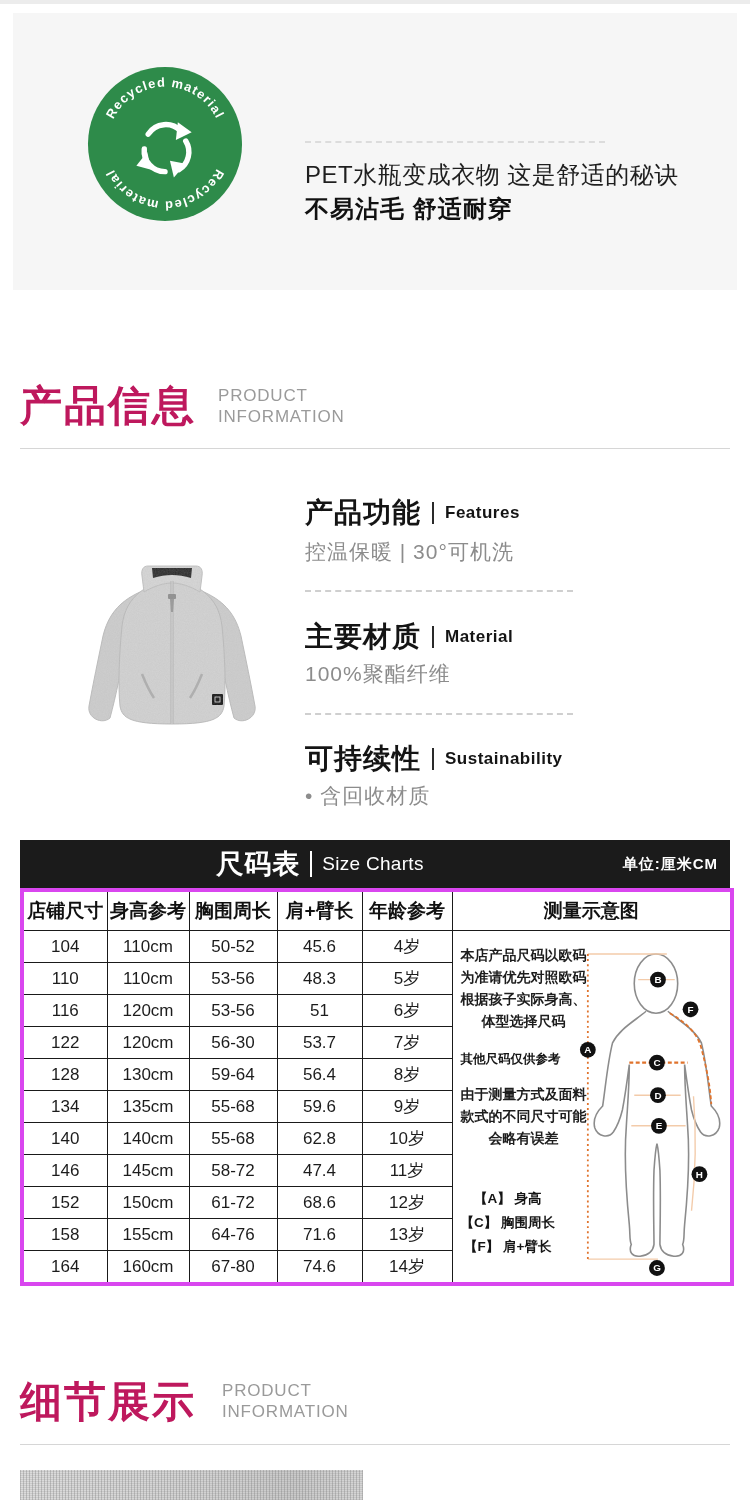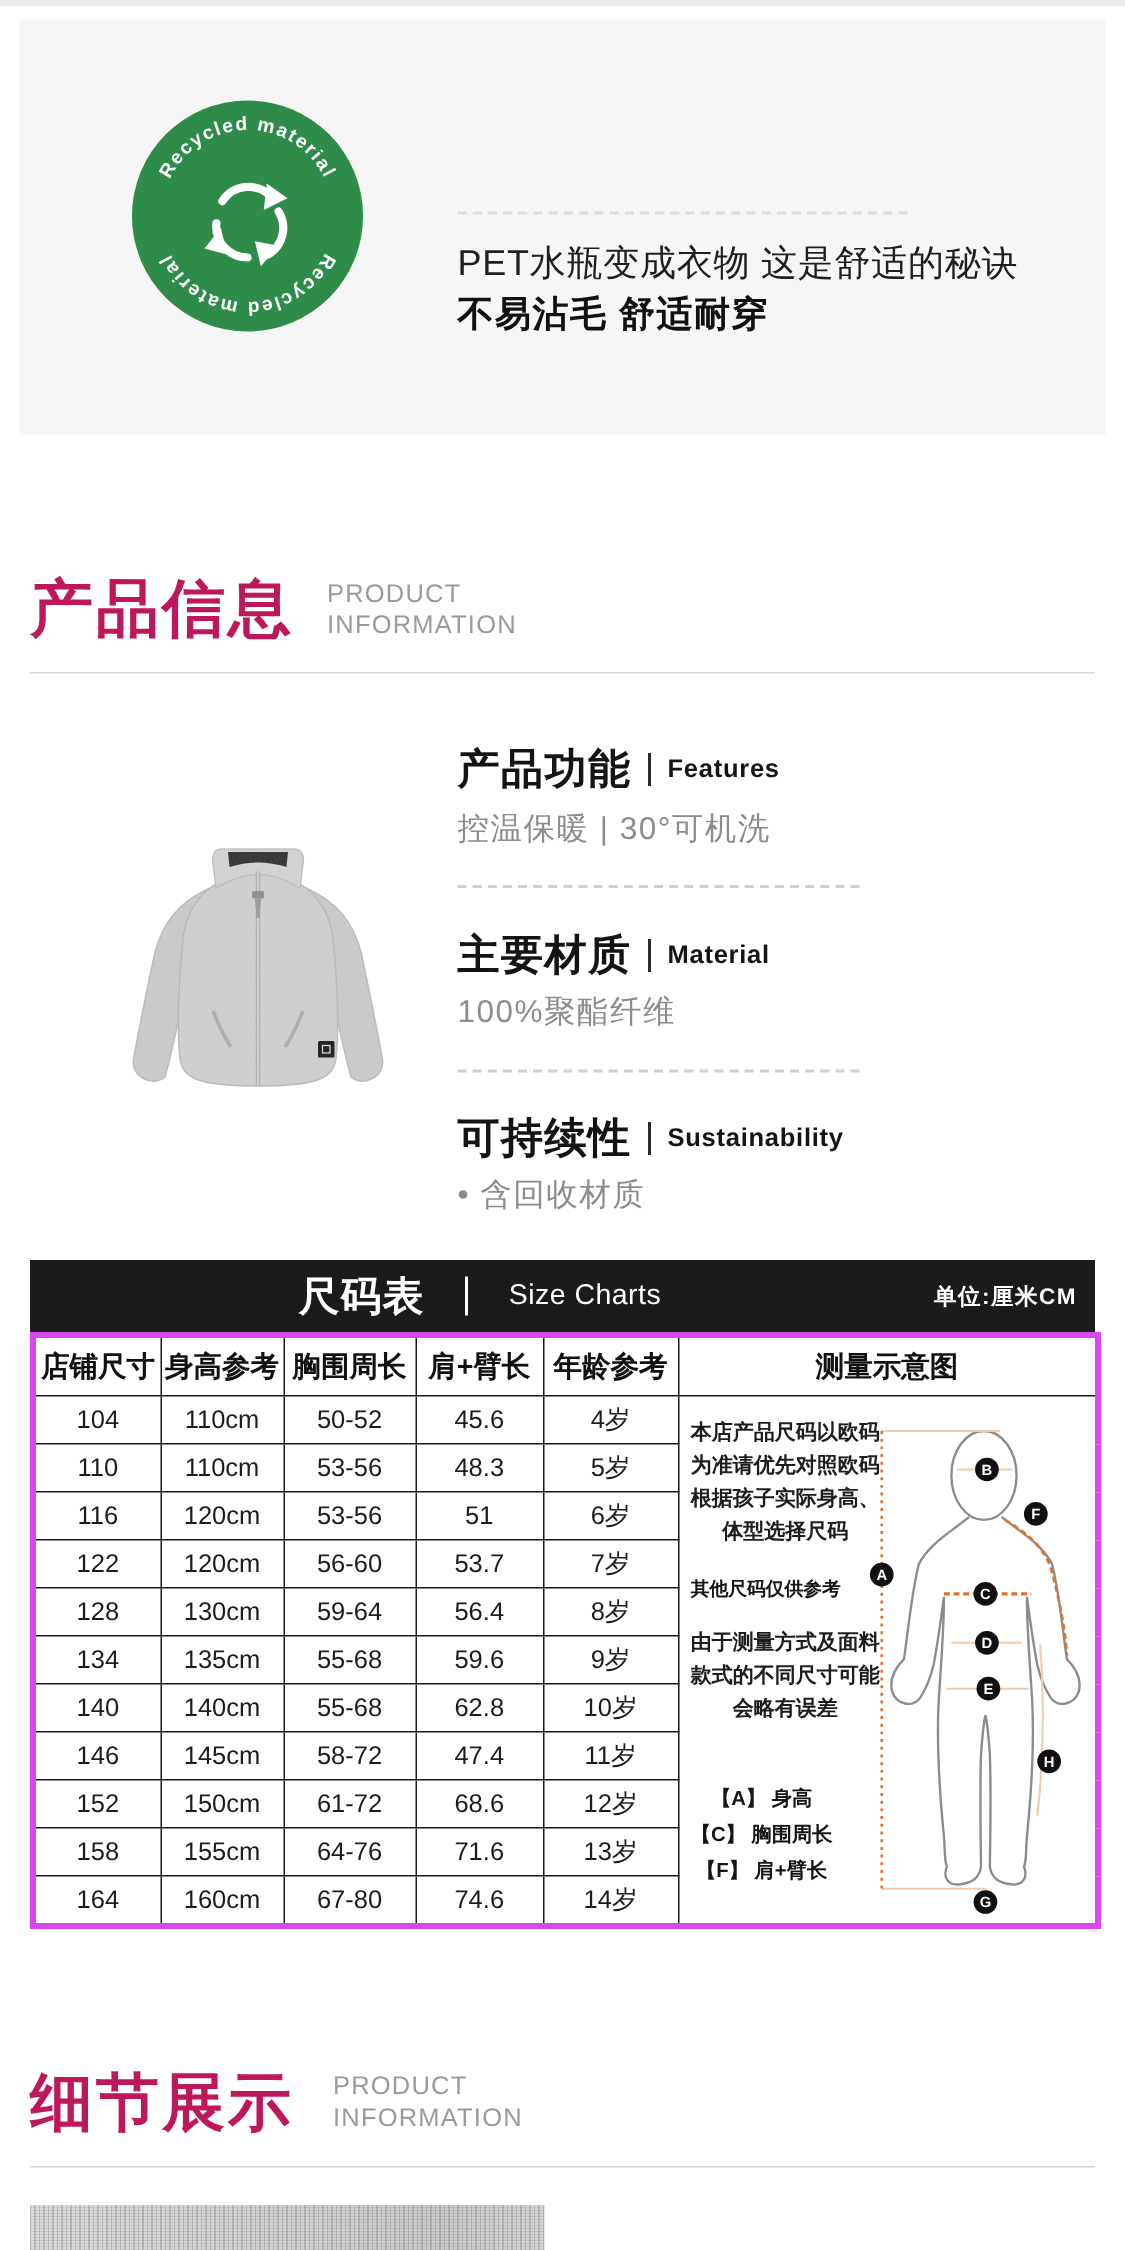--- a/index.html
+++ b/index.html
@@ -27,21 +27,21 @@
   .feat-title{position:absolute;display:flex;align-items:center;margin:0;}
   .feat-title .zh{font-size:28px;font-weight:900;color:#141414;letter-spacing:1px;}
   .feat-title .sep{width:2px;height:22px;background:#2a2a2a;margin:0 11px;}
   .feat-title .en{font-size:17px;font-weight:700;color:#141414;letter-spacing:.5px;}
   .feat-value{position:absolute;margin:0;font-size:21px;color:#8c8c8c;letter-spacing:1px;}
   .feat-dash{position:absolute;width:268px;border-top:2px dashed #cfcfcf;}
 
   
   .size-table{position:absolute;left:20px;top:840px;width:710px;}
   .st-bar{position:relative;width:710px;height:48px;background:#1b1b1b;color:#fff;}
-  .st-center{position:absolute;left:0;right:110px;top:0;height:48px;display:flex;align-items:center;justify-content:center;gap:27px;}
+  .st-center{position:absolute;left:0;right:110px;top:0;height:48px;display:flex;align-items:center;justify-content:center;gap:10px;}
   .st-title{font-size:27px;font-weight:900;letter-spacing:1px;}
   .st-bar-sep{width:2px;height:26px;background:#fff;}
   .st-title-en{font-size:19px;font-weight:500;letter-spacing:.3px;}
   .st-unit{position:absolute;right:12px;top:0;height:48px;display:flex;align-items:center;font-size:15px;font-weight:700;letter-spacing:1px;}
   .st-table{border-collapse:collapse;table-layout:fixed;width:710px;border:4px solid #d946ef;background:#fff;}
   .st-table th,.st-table td{border:1px solid #1a1a1a;text-align:center;padding:0;overflow:hidden;}
   .st-table th{height:38px;font-size:19px;font-weight:800;color:#111;}
   .st-table td{height:31px;font-size:17px;color:#1c1c1c;}
   .diagram-cell{position:relative;vertical-align:top;text-align:left;}
   .dg-note{position:absolute;left:8px;white-space:pre-line;font-size:14px;font-weight:600;line-height:22px;color:#1d1d1d;}
@@ -257,21 +257,21 @@
       <tr>
             <td>116</td>
             <td>120cm</td>
             <td>53-56</td>
             <td>51</td>
             <td>6岁</td>
           </tr>
       <tr>
             <td>122</td>
             <td>120cm</td>
-            <td>56-60</td>
+            <td>56-30</td>
             <td>53.7</td>
             <td>7岁</td>
           </tr>
       <tr>
             <td>128</td>
             <td>130cm</td>
             <td>59-64</td>
             <td>56.4</td>
             <td>8岁</td>
           </tr>

